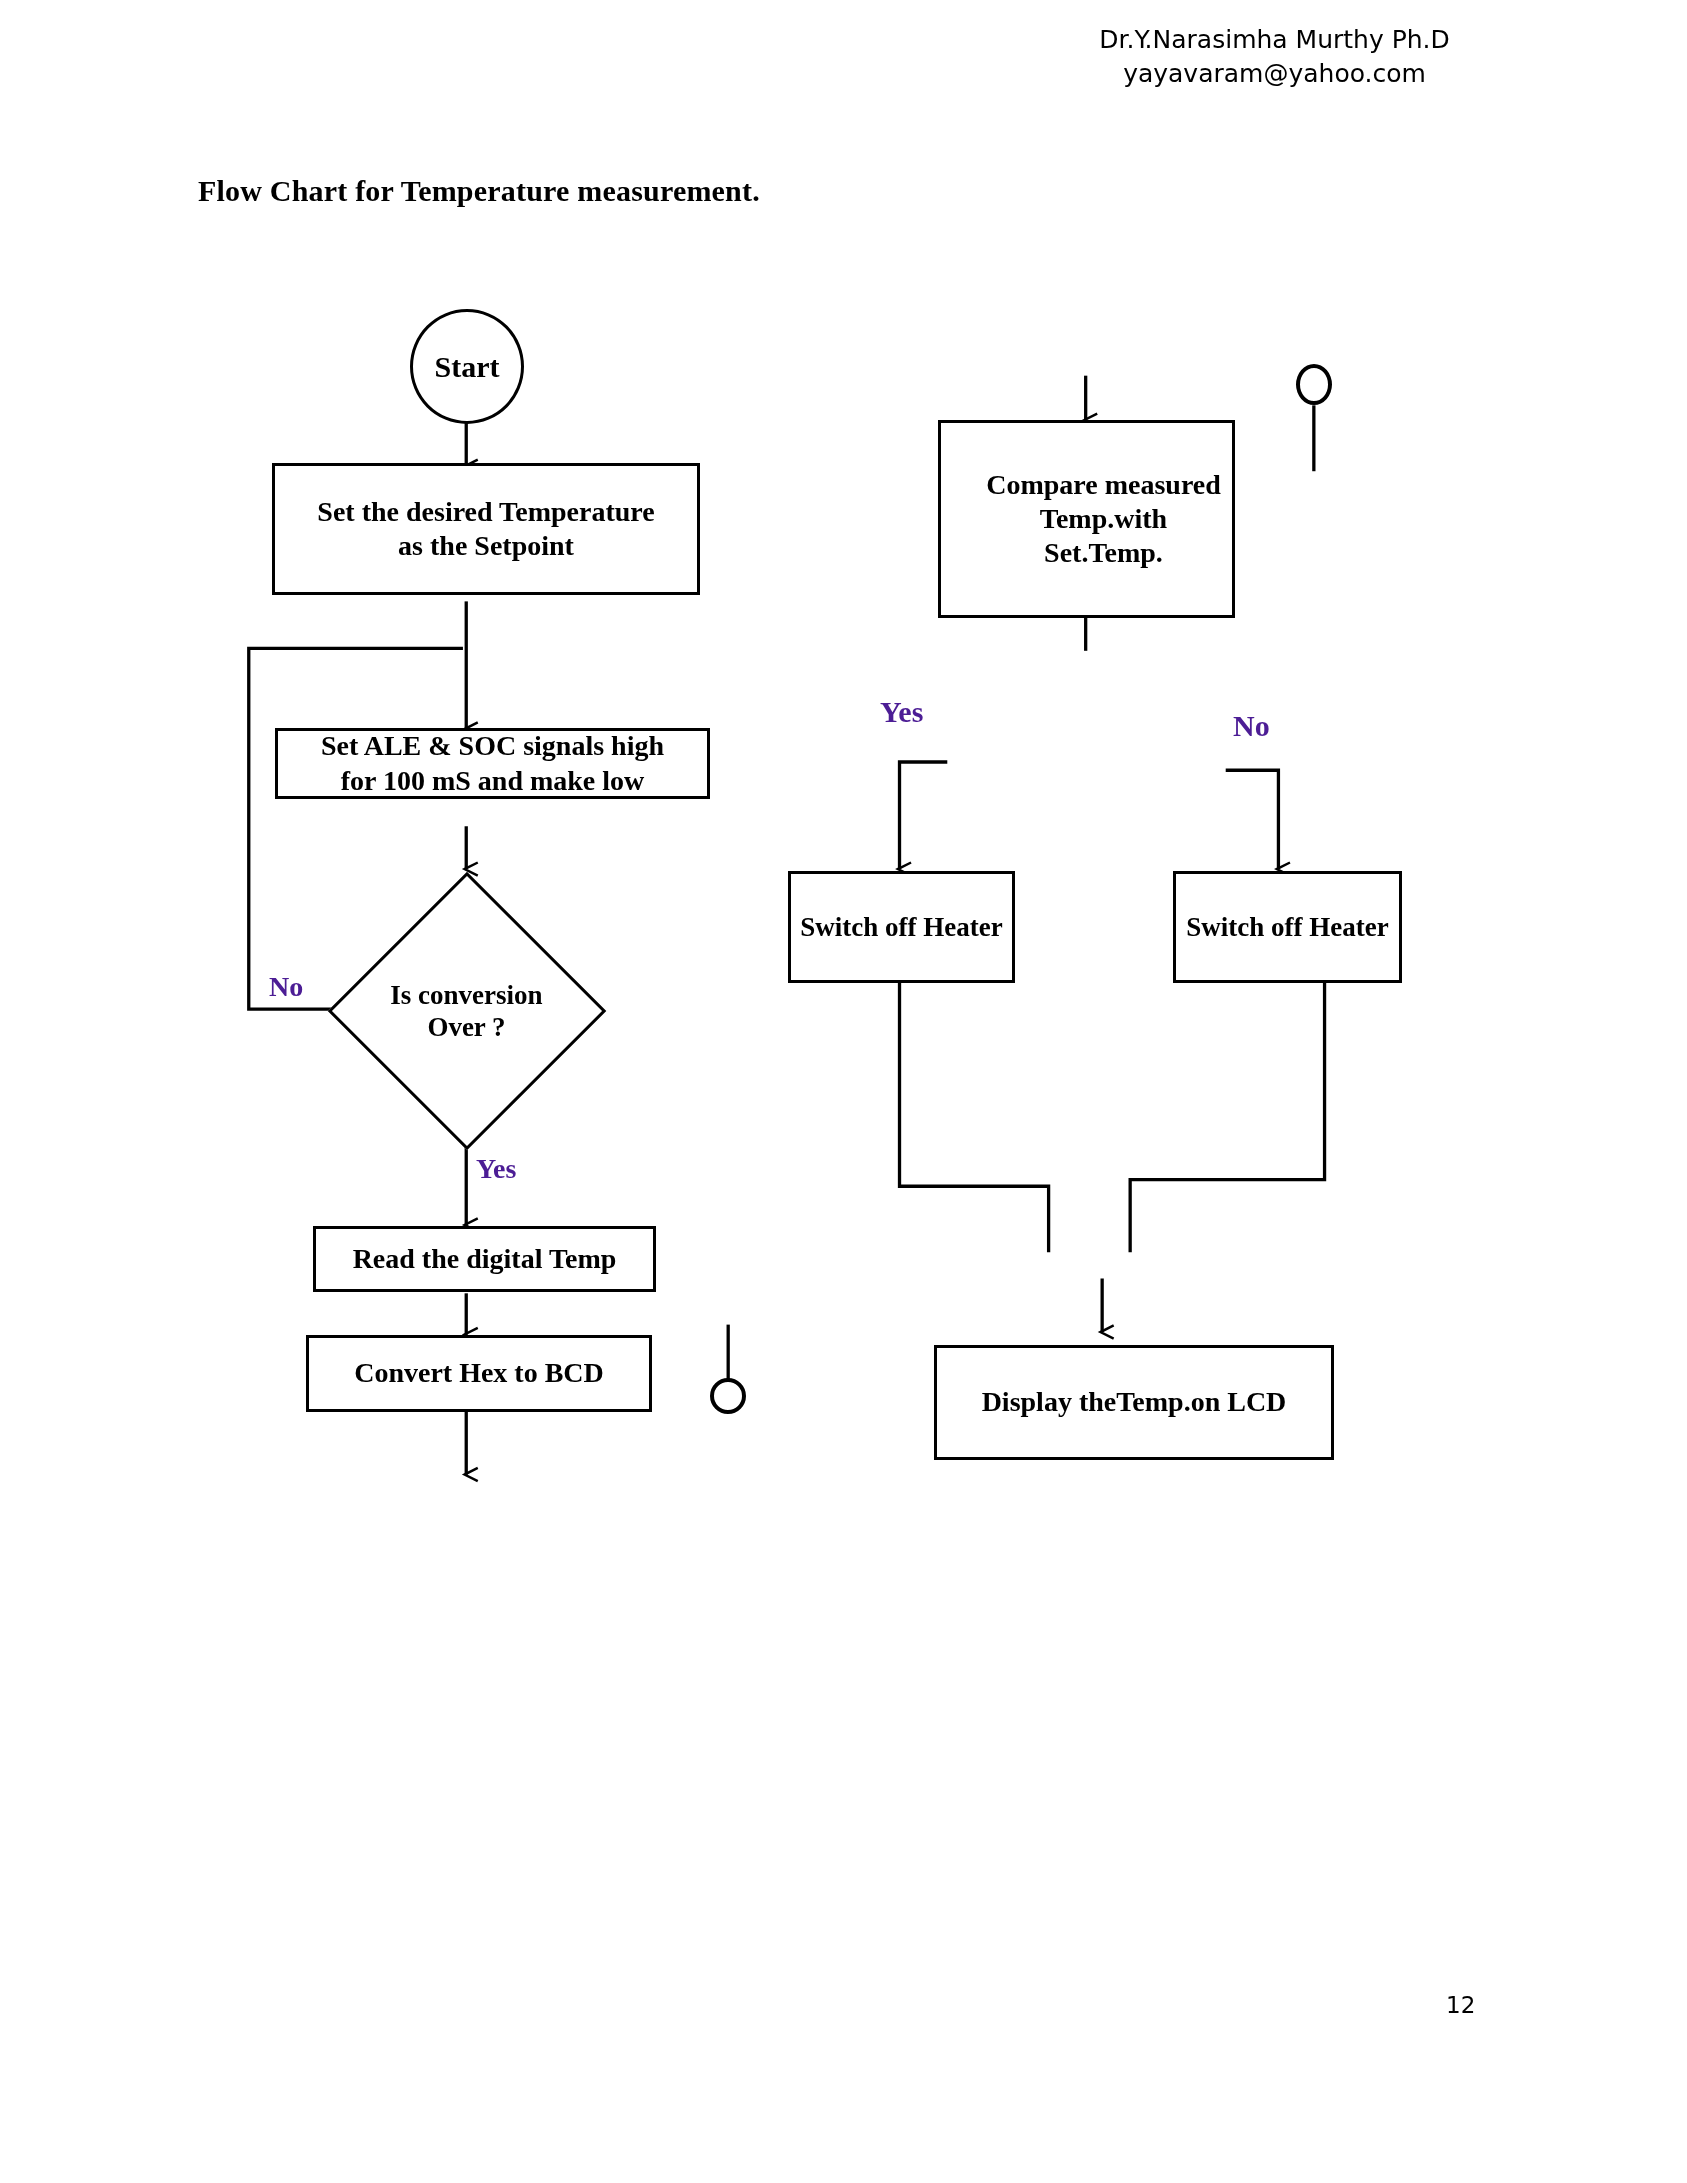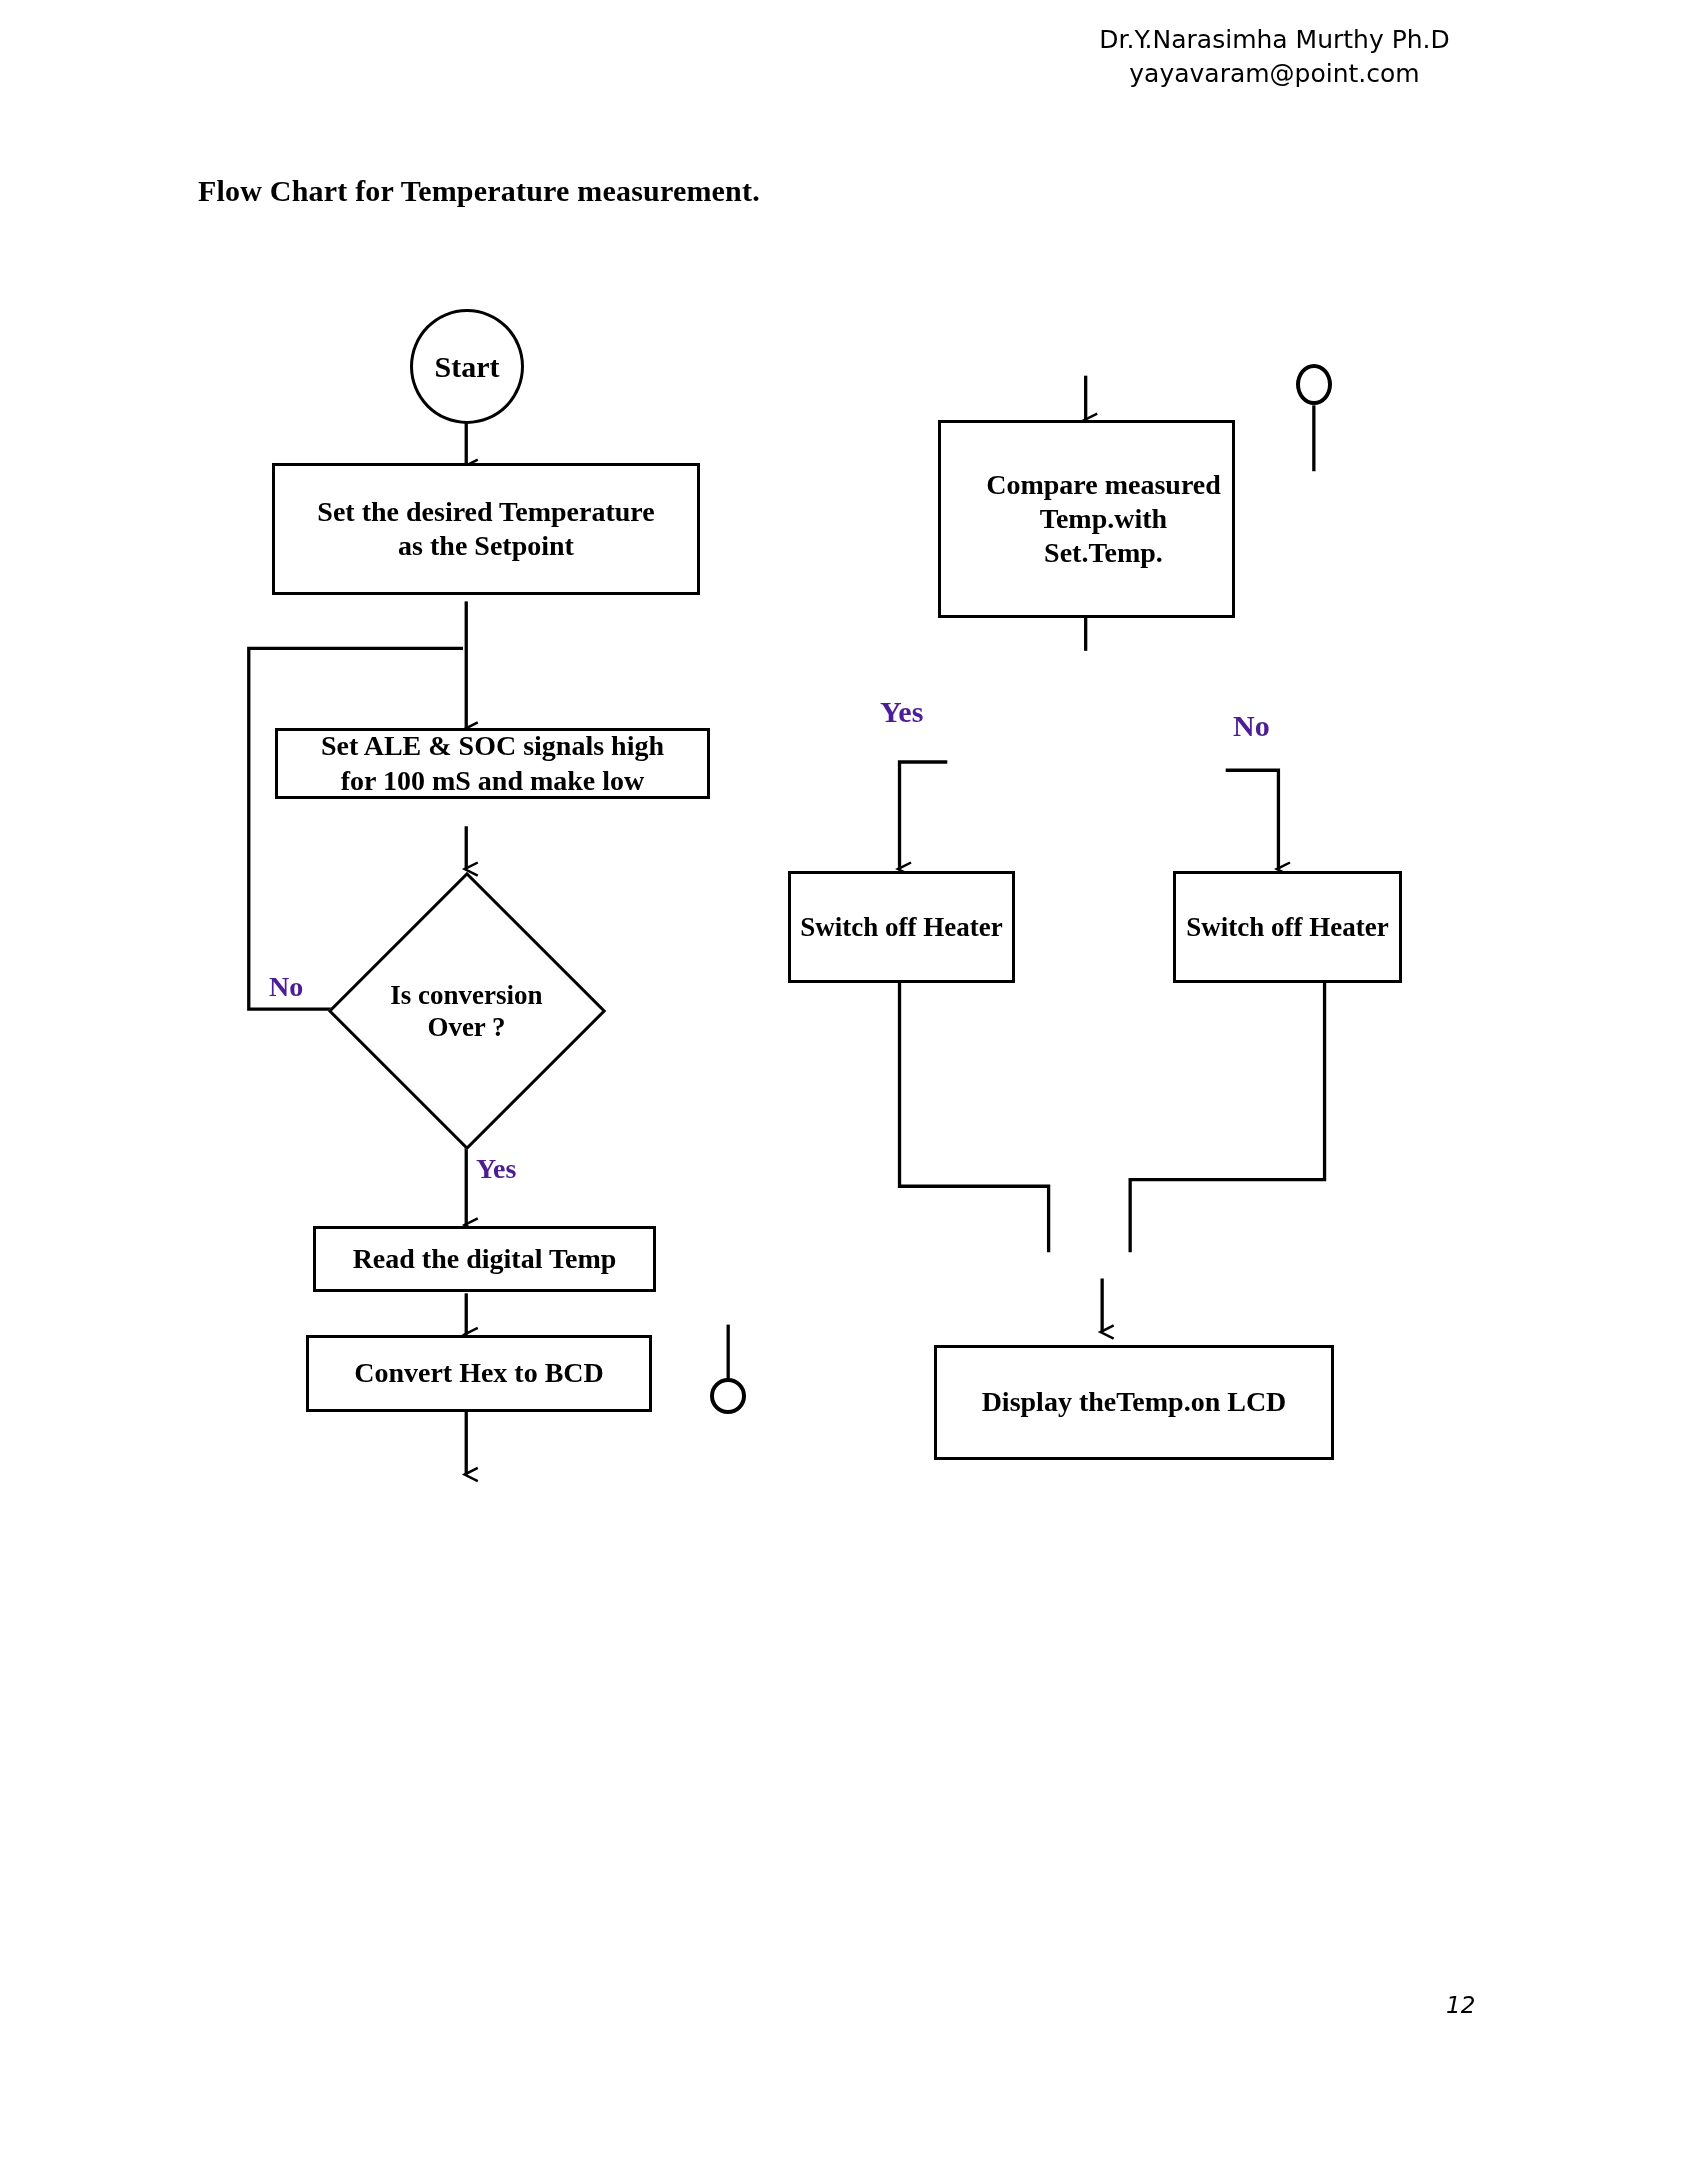--- a/index.html
+++ b/index.html
@@ -46,21 +46,20 @@
     white-space: pre;
   }
 
   
   #page-number {
     position: absolute;
     left: 1446px;
     top: 1992px;
     font-family: "DejaVu Sans", sans-serif;
     font-size: 23px;
-    font-style: italic;
   }
 
   
   #wires {
     position: absolute;
     left: 0; top: 0;
     width: 1687px;
     height: 2183px;
     pointer-events: none;
   }
@@ -133,21 +132,21 @@
     box-sizing: border-box;
   }
 </style>
 </head>
 <body>
 
 <div id="page">
 
   <div id="header">
     <div>Dr.Y.Narasimha Murthy Ph.D</div>
-    <div>yayavaram@point.com</div>
+    <div>yayavaram@yahoo.com</div>
   </div>
 
   <div id="chart-title">Flow Chart for Temperature measurement.</div>
 
   <svg id="wires" viewBox="0 0 2048 2650">
     <defs>
       <marker id="ah" markerWidth="22" markerHeight="22" refX="10" refY="16" orient="auto" markerUnits="userSpaceOnUse">
         <path d="M2,2 L10,18 L18,2" fill="none" stroke="#000" stroke-width="3"></path>
       </marker>
     </defs>

